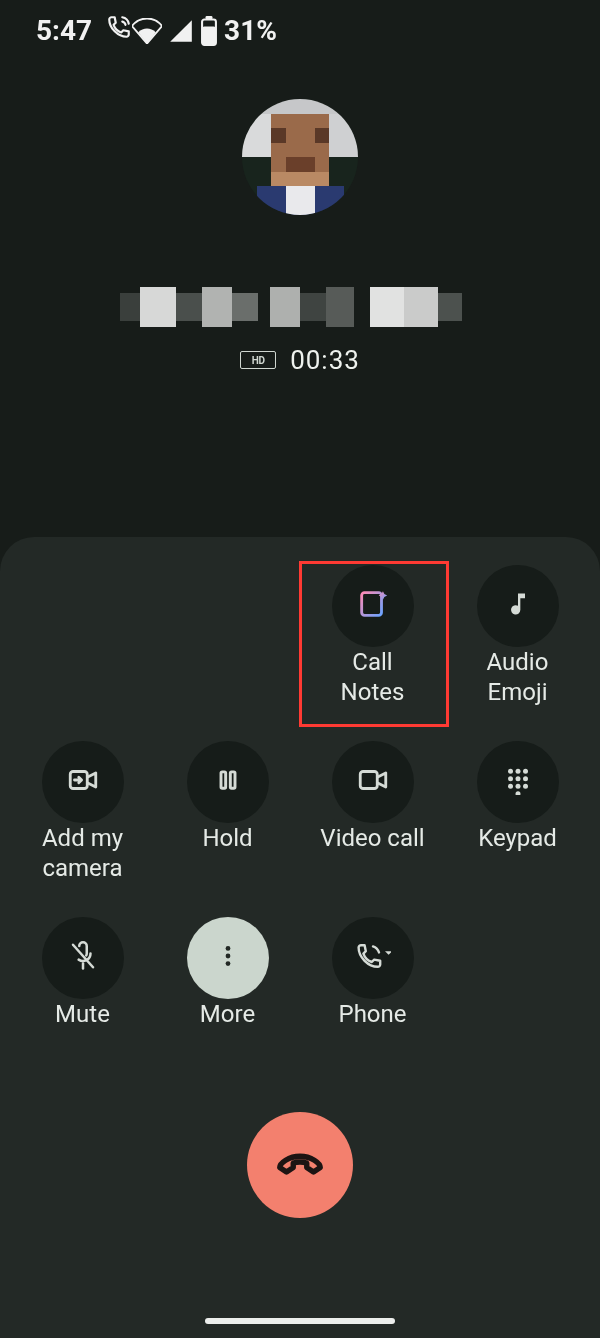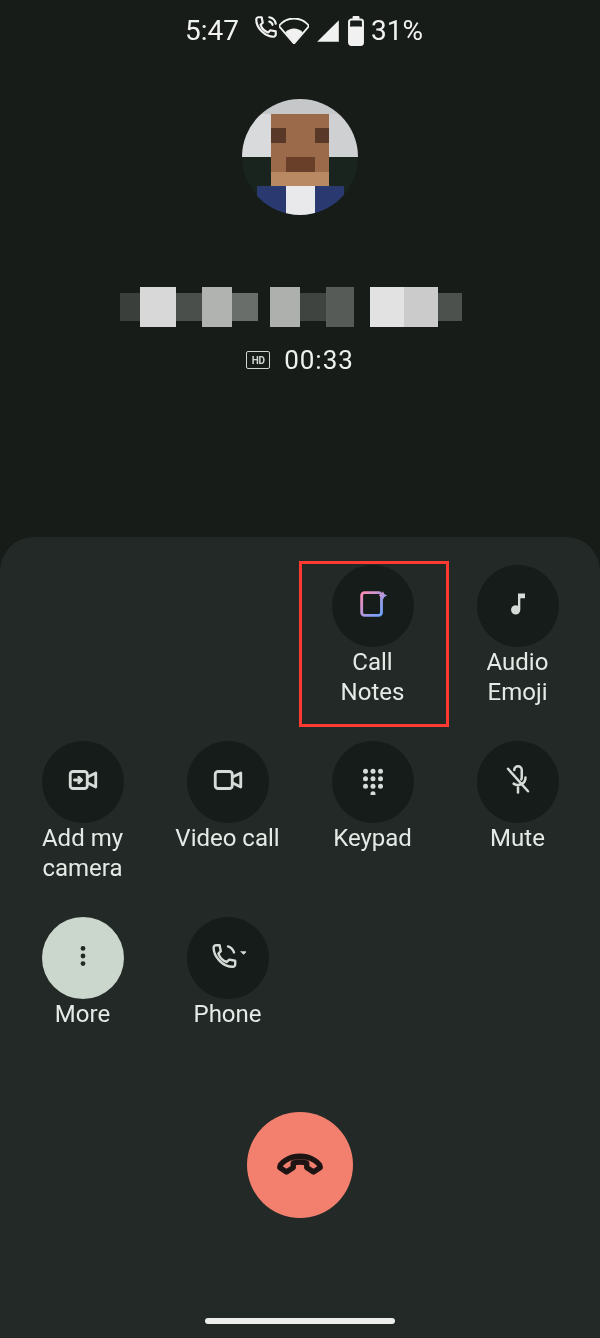--- a/index.html
+++ b/index.html
@@ -8,25 +8,25 @@
     font-family: -apple-system, BlinkMacSystemFont, "Segoe UI", Roboto, sans-serif;
     color: #e7ece8;
     background: #171c19;
     position: relative;
     overflow: hidden;
   }
 
   
   .status-bar {
     display: flex;
-    justify-content: center;
+    justify-content: flex-start;
     align-items: center;
     padding: 14px 28px 8px 36px;
     font-size: 28px;
-    font-weight: 400;
+    font-weight: 700;
     color: #f1f1f1;
   }
   .status-left { display: flex; align-items: center; gap: 14px; }
   .status-right { display: flex; align-items: center; gap: 6px; }
   .status-right svg { display:block; }
 
   
   .contact-area {
     display: flex;
     flex-direction: column;
@@ -46,21 +46,21 @@
     height: 40px;
   }
   .contact-name-blur svg { width:100%; height:100%; display:block;}
   .call-timer-row {
     display:flex;
     align-items: center;
     gap: 14px;
     margin-top: 18px;
   }
   .hd-badge {
-    width: 24px; height: 18px;
+    width: 36px; height: 18px;
     border: 1.6px solid #cfd6d0;
     border-radius: 2px;
     display:flex; align-items:center; justify-content:center;
     font-size: 10px; font-weight:700;
     letter-spacing: -0.5px;
     color: #cfd6d0;
   }
   .call-timer { font-size: 26px; font-weight:400; color:#eef2ee; letter-spacing:1px;}
 
   
@@ -255,20 +255,31 @@
               <rect x="3" y="6" width="12" height="12" rx="2"></rect>
               <path d="M15 10 L21 7 V17 L15 14"></path>
               <path d="M6 12 h4 M9 10 l2 2 l-2 2" stroke-linecap="round"></path>
             </svg>
         </span>
       </div>
       <div class="cell-label">Add my
 camera</div>
     </div>
 
+    <div class="cell">
+      <div class="circle">
+        <span>
+          <svg width="28" height="28" viewBox="0 0 24 24" fill="none" stroke="#d5dbd6" stroke-width="2.5">
+              <rect x="6" y="5" width="4" height="14" rx="1"></rect>
+              <rect x="14" y="5" width="4" height="14" rx="1"></rect>
+            </svg>
+        </span>
+      </div>
+      <div class="cell-label">Hold</div>
+    </div>
 
     <div class="cell">
       <div class="circle">
         <span>
           <svg width="34" height="34" viewBox="0 0 24 24" fill="none" stroke="#d5dbd6" stroke-width="2" stroke-linejoin="round">
               <rect x="3" y="6" width="12" height="12" rx="2"></rect>
               <path d="M15 10 L21 7 V17 L15 14"></path>
             </svg>
         </span>
       </div>

